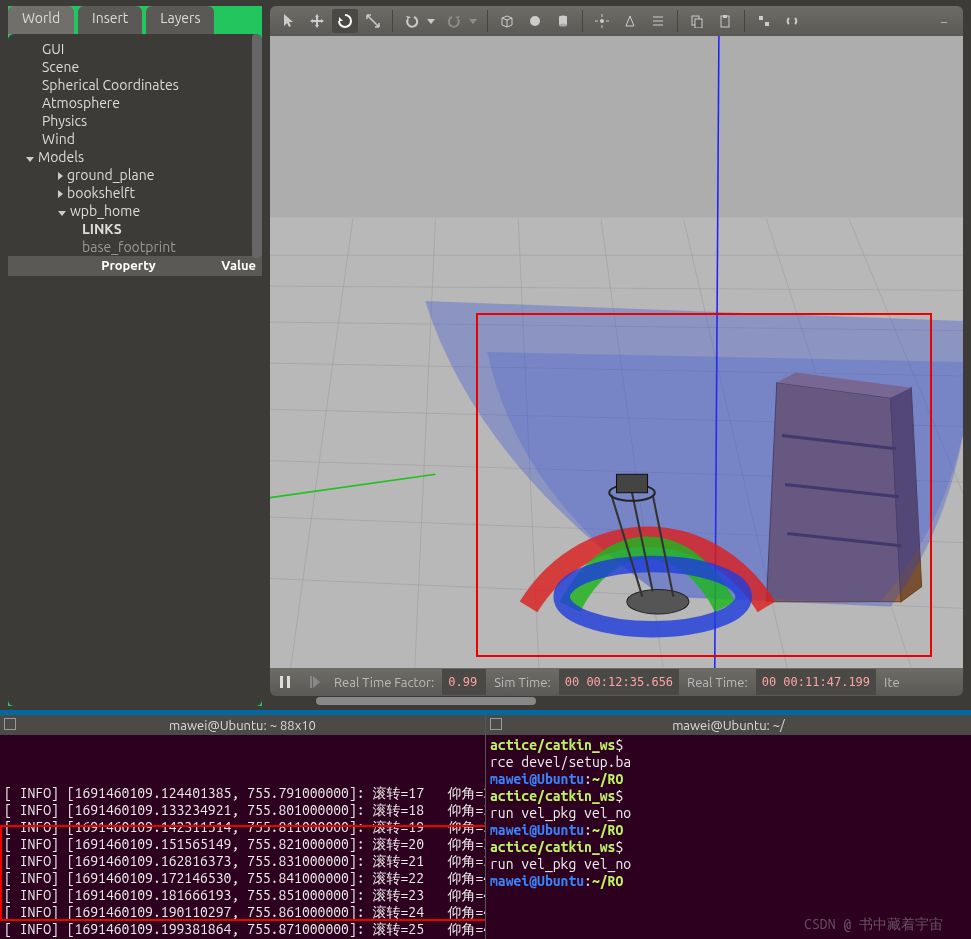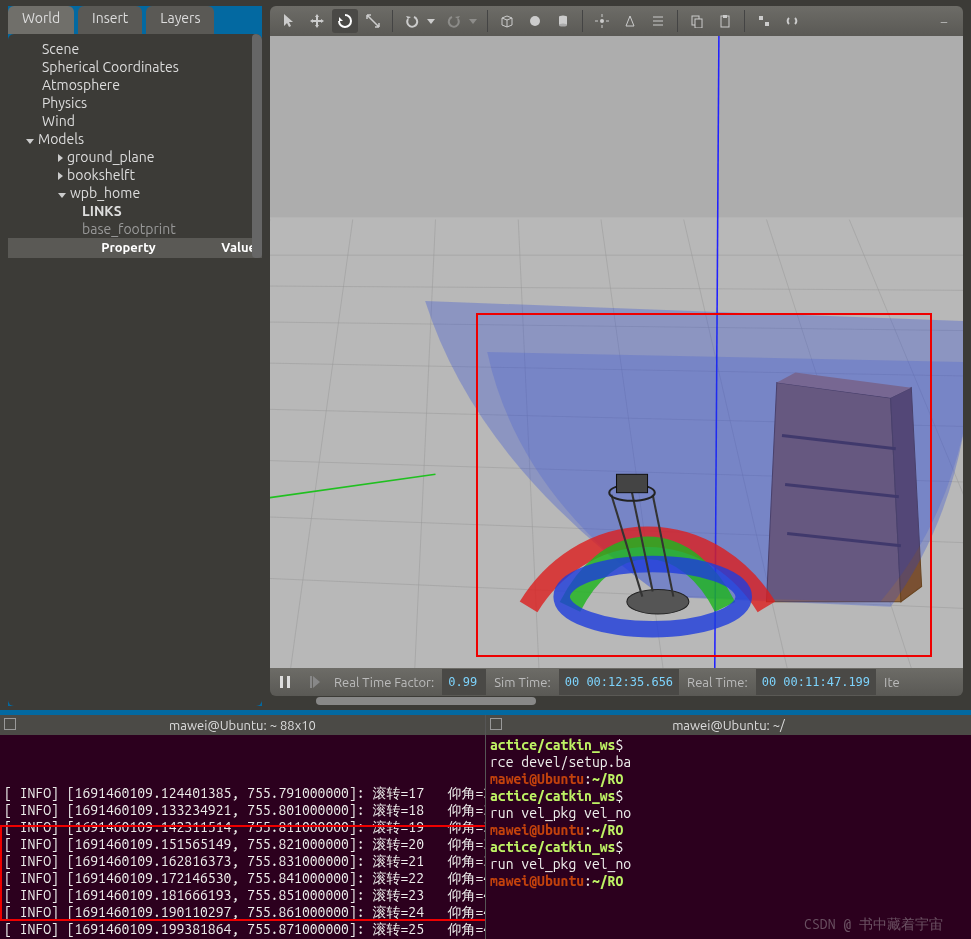--- a/index.html
+++ b/index.html
@@ -1,19 +1,19 @@
 <!DOCTYPE html>
 <html><head>
 <meta charset="utf-8">
 <style>
 * { box-sizing: border-box; margin: 0; padding: 0; }
 body { font-family: "Ubuntu", sans-serif; font-size: 13px; background: #3c3b37; color: #ddd; width: 971px; height: 939px; overflow: hidden; }
 .app { display: flex; flex-direction: column; height: 100%; }
 .top { display: flex; height: 710px; padding: 6px 8px 4px 8px; gap: 8px; background: #3c3b37; }
-.leftpanel { width: 254px; background: #0369a1; display: flex; flex-direction: column; }
+.leftpanel { width: 254px; background: #22c55e; display: flex; flex-direction: column; }
 .tabs { display: flex; gap: 4px; height: 28px; }
 .tab { background: #5a5955; color: #ddd; padding: 4px 14px; border-radius: 6px 6px 0 0; cursor: pointer; font-size: 14px; }
 .tab.active { background: #706f6a; }
 .treewrap { flex: 1; background: #3c3b37; border-radius: 6px; overflow: hidden; position: relative; }
 .tree { padding: 6px 4px 0 6px; font-size: 14px; color: #ddd; }
 .tree .item { padding: 1px 0 1px 12px; white-space: nowrap; cursor: pointer; }
 .tree .i1 { padding-left: 28px; }
 .tree .i2 { padding-left: 44px; }
 .tree .i4 { padding-left: 68px; }
 .caret { display: inline-block; width: 0; height: 0; margin-right: 4px; }
@@ -24,31 +24,31 @@
 .propsplit div { padding: 2px 6px; }
 .scrollbar-v { position: absolute; right: 0; top: 0; width: 10px; height: 224px; background: #666; border-radius: 4px; }
 .viewport { flex: 1; display: flex; flex-direction: column; background: #3c3b37; border-radius: 6px; position: relative; }
 .toolbar { height: 30px; background: linear-gradient(#6d6c67,#5a5955); display: flex; align-items: center; padding: 0 6px; gap: 2px; border-radius: 6px 6px 0 0; }
 .tbtn { width: 26px; height: 24px; display: flex; align-items: center; justify-content: center; color: #bbb; border-radius: 3px; cursor: pointer; }
 .tbtn.active { background: #4a4946; color: #fff; }
 .tsep { width: 1px; height: 22px; background: #444; margin: 0 4px; }
 .scene { flex: 1; background: #b5b5b5; position: relative; overflow: hidden; }
 .redbox { position: absolute; border: 2px solid #e00; }
 .statusbar { height: 28px; background: linear-gradient(#6d6c67,#5a5955); display: flex; align-items: center; padding: 0 4px; gap: 8px; font-size: 13px; color: #bbb; border-radius: 0 0 6px 6px; }
-.statusbar .val { color: #7dd3fc; background: #4a4946; padding: 6px 6px; font-family: monospace; font-size: 12px; min-width: 44px; display: inline-block; }
+.statusbar .val { color: #fca5a5; background: #4a4946; padding: 6px 6px; font-family: monospace; font-size: 12px; min-width: 44px; display: inline-block; }
 .playbtn { width: 22px; height: 20px; display: flex; align-items: center; justify-content: center; color: #ddd; cursor: pointer; }
 .hscroll { height: 10px; background: #3c3b37; display: flex; align-items: center; padding: 0 6px; }
 .hscroll-thumb { height: 8px; width: 220px; background: #888; border-radius: 4px; margin-left: 40px; }
 .terminals { flex: 1; display: flex; background: #220022; border-top: 5px solid #0369a1; }
 .term { flex: 1; background: #2c001e; color: #eee; font-family: "Ubuntu Mono", monospace; font-size: 14px; display: flex; flex-direction: column; overflow: hidden; position: relative; }
 .term-title { background: #4b4a46; color: #ddd; height: 20px; text-align: center; font-family: "Ubuntu", sans-serif; font-size: 13px; line-height: 20px; position: relative; }
 .term-title .ticon { position: absolute; left: 4px; top: 3px; width: 12px; height: 12px; border: 1px solid #999; }
 .term-body { padding: 2px 4px; white-space: pre; position: relative; }
 .term-body .line { line-height: 17px; }
-.green { color: #c2410c; font-weight: bold; }
+.green { color: #3b82f6; font-weight: bold; }
 .blue { color: #bef264; font-weight: bold; }
 .white { color: #eeeeec; }
 .redbox-term { position: absolute; border: 2px solid #e00; }
 .term-right { width: 155px; border-left: 1px solid #555; }
 .watermark { position: absolute; right: 28px; bottom: 6px; color: rgba(200,200,200,0.4); font-size: 14px; pointer-events: none; }
 svg { pointer-events: none; }
 </style>
 </head>
 <body>
 
@@ -56,20 +56,21 @@
   <div class="top">
     <div class="leftpanel">
       <div class="tabs">
         <div class="tab active">World</div>
         <div class="tab">Insert</div>
         <div class="tab">Layers</div>
       </div>
       <div class="treewrap">
         <div class="scrollbar-v"></div>
         <div class="tree">
+          <div class="item i1">GUI</div>
           <div class="item i1">Scene</div>
           <div class="item i1">Spherical Coordinates</div>
           <div class="item i1">Atmosphere</div>
           <div class="item i1">Physics</div>
           <div class="item i1">Wind</div>
           <div class="item"><span class="caret caret-down"></span><span>Models</span></div>
           <div class="item i2"><span class="caret caret-right"></span><span>ground_plane</span></div>
           <div class="item i2"><span class="caret caret-right"></span><span>bookshelft</span></div>
           <div class="item i2"><span class="caret caret-down"></span><span>wpb_home</span></div>
           <div class="item i4 bold">LINKS</div>

